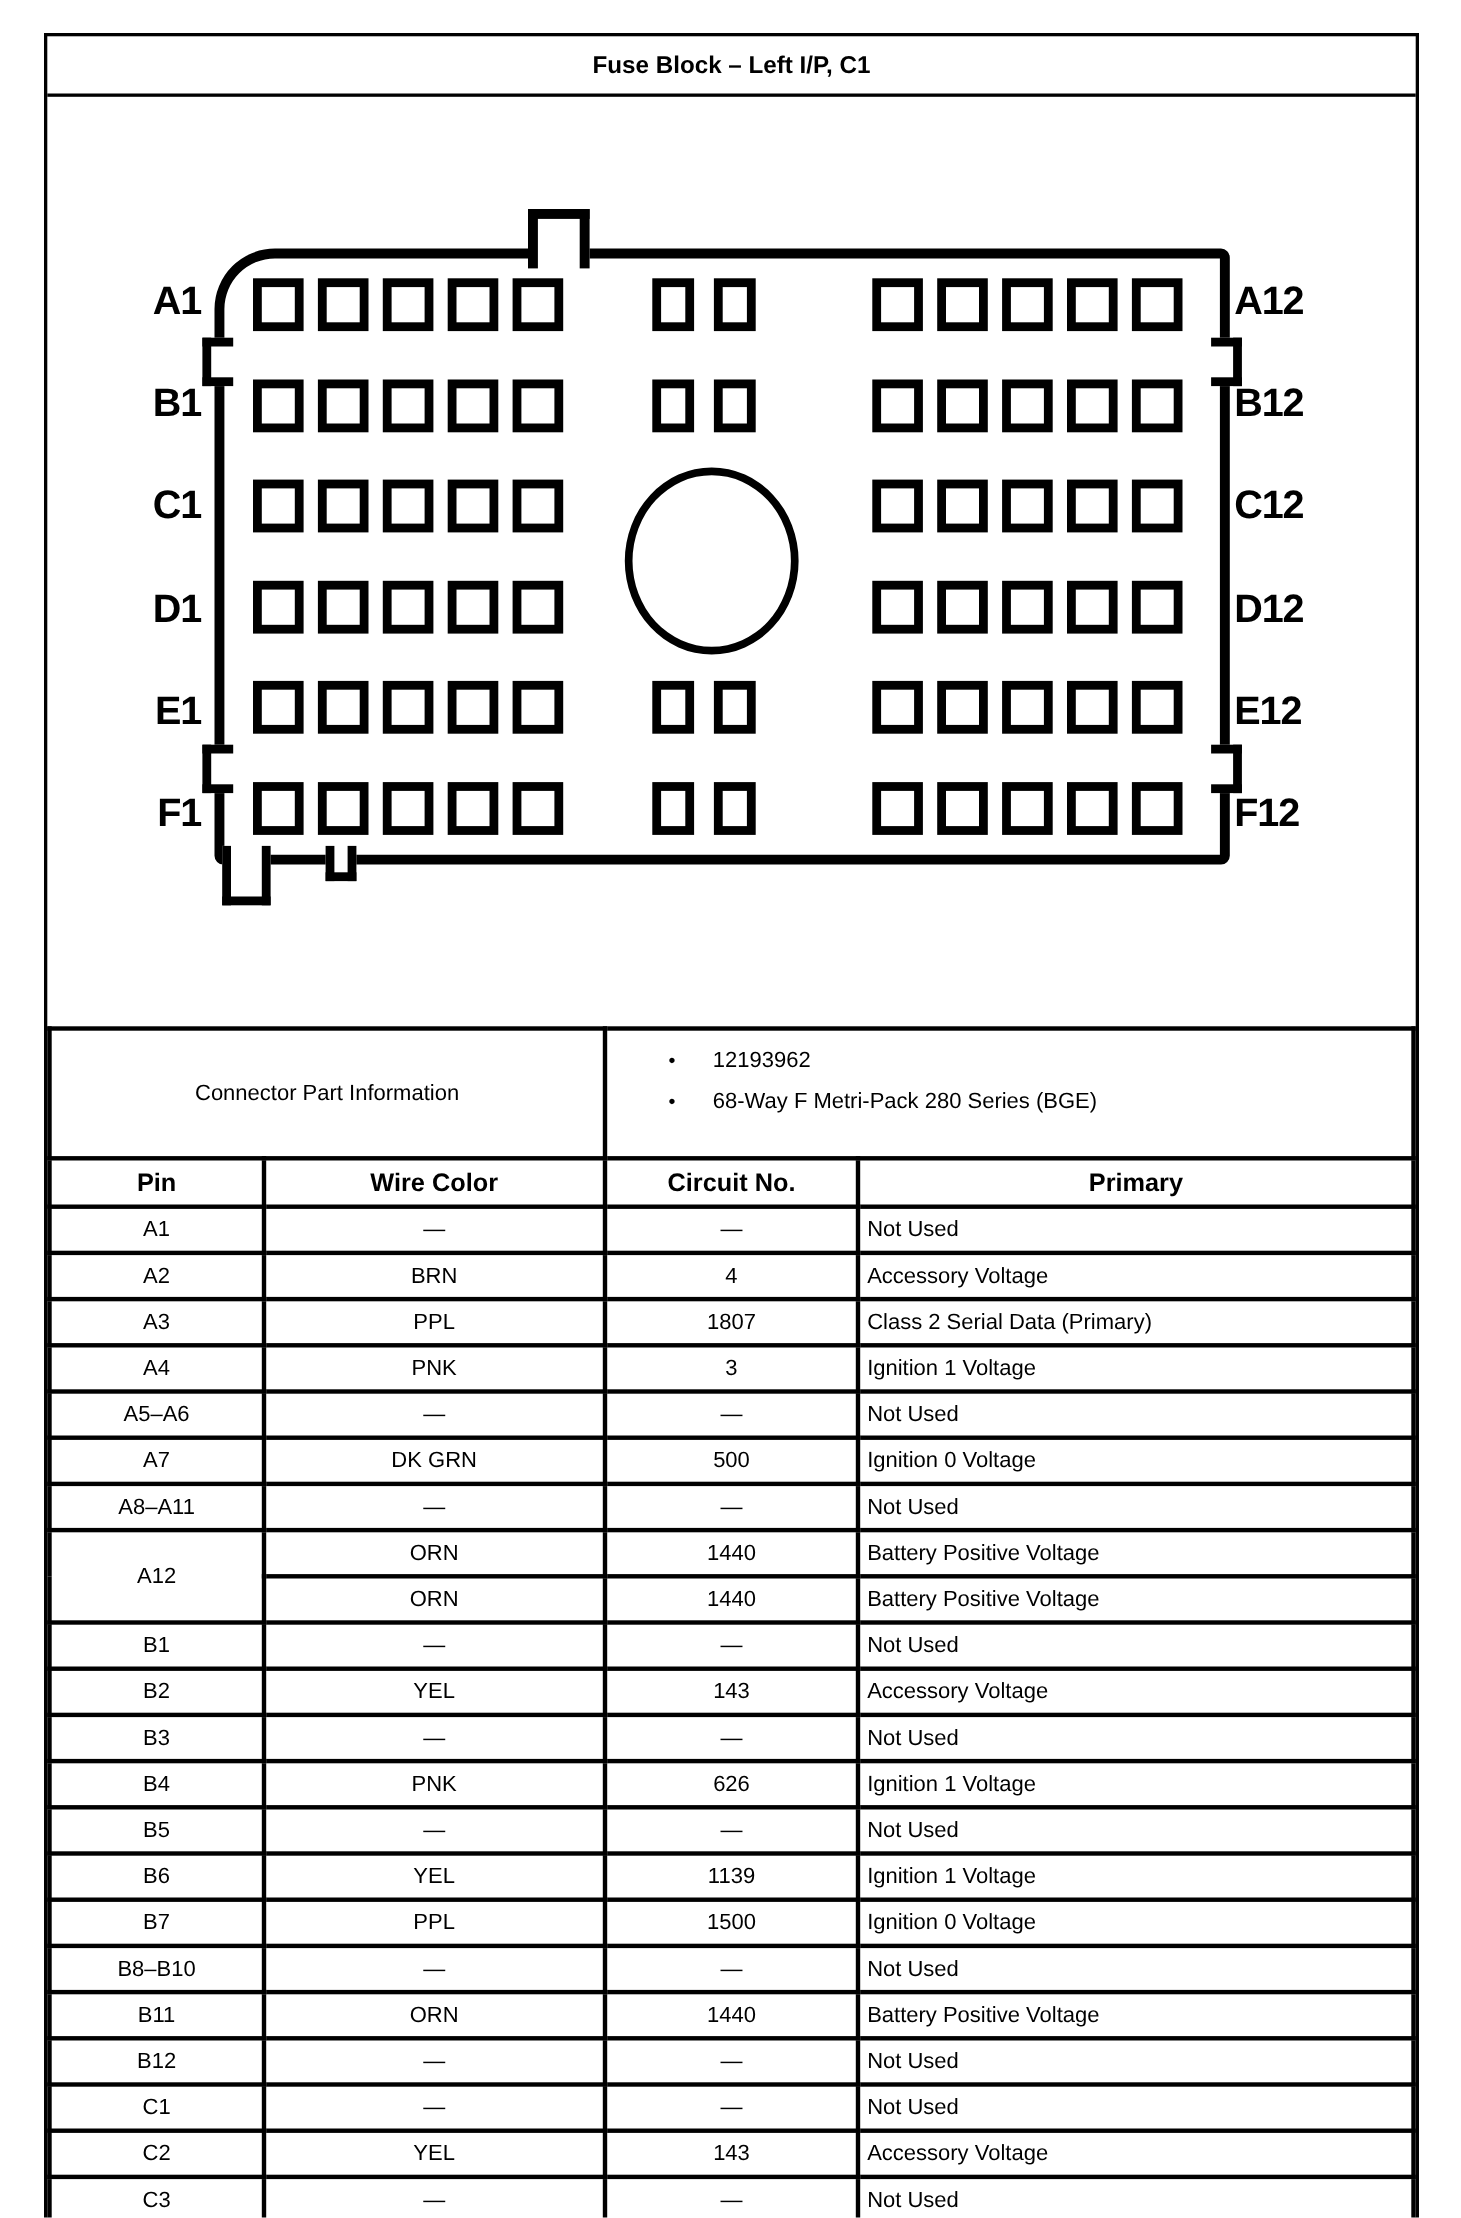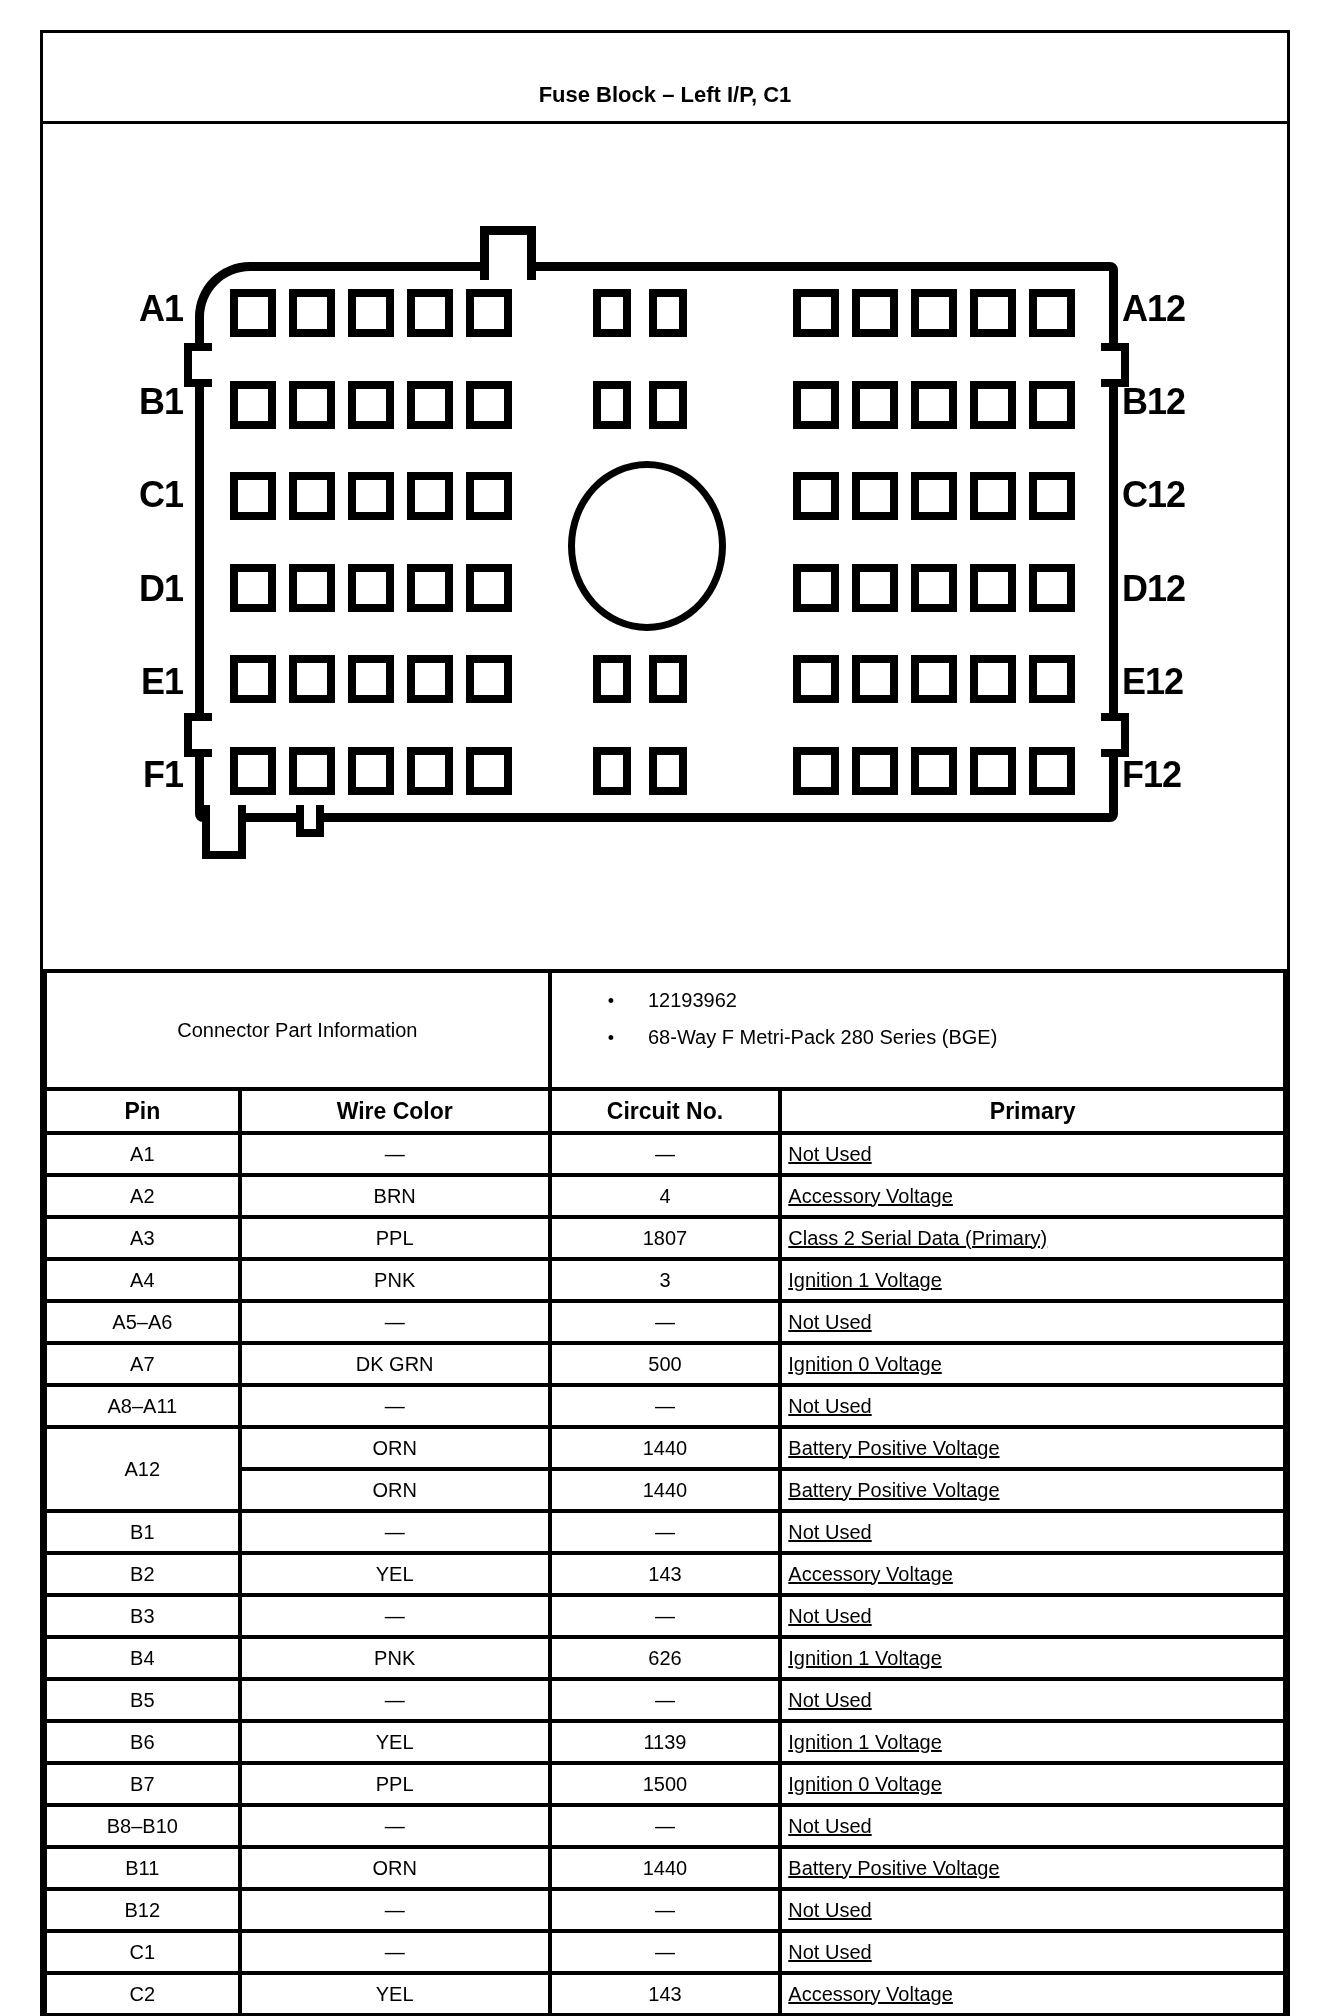--- a/index.html
+++ b/index.html
@@ -1,18 +1,18 @@
 <!DOCTYPE html>
 <html><head>
 <meta charset="utf-8">
 <style>
   html,body{margin:0;padding:0;background:#fff;}
   body{width:1328px;height:2016px;position:relative;font-family:"Liberation Sans","DejaVu Sans",sans-serif;color:#000;}
   .figure{position:absolute;left:40px;top:30px;width:1250px;border:3px solid #000;box-sizing:border-box;background:#fff;}
-  .title-bar{height:52px;line-height:52px;text-align:center;font-size:22px;font-weight:bold;border-bottom:3px solid #000;margin-top:36px;}
+  .title-bar{height:52px;line-height:52px;text-align:center;font-size:22px;font-weight:bold;border-bottom:3px solid #000;}
   .diagram-area{position:relative;height:845px;}
   
   .conn-body{position:absolute;left:152px;top:138px;width:923px;height:560px;border:9px solid #000;border-radius:55px 8px 8px 8px;box-sizing:border-box;background:#fff;
     display:flex;flex-direction:column;justify-content:space-between;padding:18px 34px 18px 26px;}
   .pin-row{display:flex;height:48px;align-items:center;}
   .grp{display:flex;gap:13px;}
   .sp1{flex:1;}
   .sp2{flex:1.3;}
   .pin{width:46px;height:48px;border:8px solid #000;box-sizing:border-box;background:#fff;}
   .pin.m{width:38px;}
@@ -36,21 +36,21 @@
   
   table.pintable{width:100%;border-collapse:collapse;table-layout:fixed;}
   .pintable td,.pintable th{border:4px solid #000;font-size:20px;overflow:hidden;}
   col.c-pin{width:15.7%;} col.c-wire{width:25%;} col.c-circ{width:18.6%;} col.c-func{width:40.7%;}
   .pi-label{height:112px;text-align:center;font-weight:normal;font-size:21px;vertical-align:middle;}
   .pi-values{vertical-align:top;padding:12px 0 0 56px;}
   .pi-item{margin:4px 0 14px 0;font-size:20px;display:flex;align-items:baseline;}
   .pi-item .bullet{font-size:18px;margin-right:34px;}
   .pintable th{height:38px;font-size:23px;font-weight:bold;text-align:center;}
   .pintable td.c{height:36px;text-align:center;}
-  .pintable td.f{height:36px;text-align:left;padding-left:6px;text-decoration:underline;}
+  .pintable td.f{height:36px;text-align:left;padding-left:6px;}
 </style>
 </head>
 <body>
 
 <div class="figure">
 
   <div class="title-bar">Fuse Block – Left I/P, C1</div>
 
   <div class="diagram-area">
 

